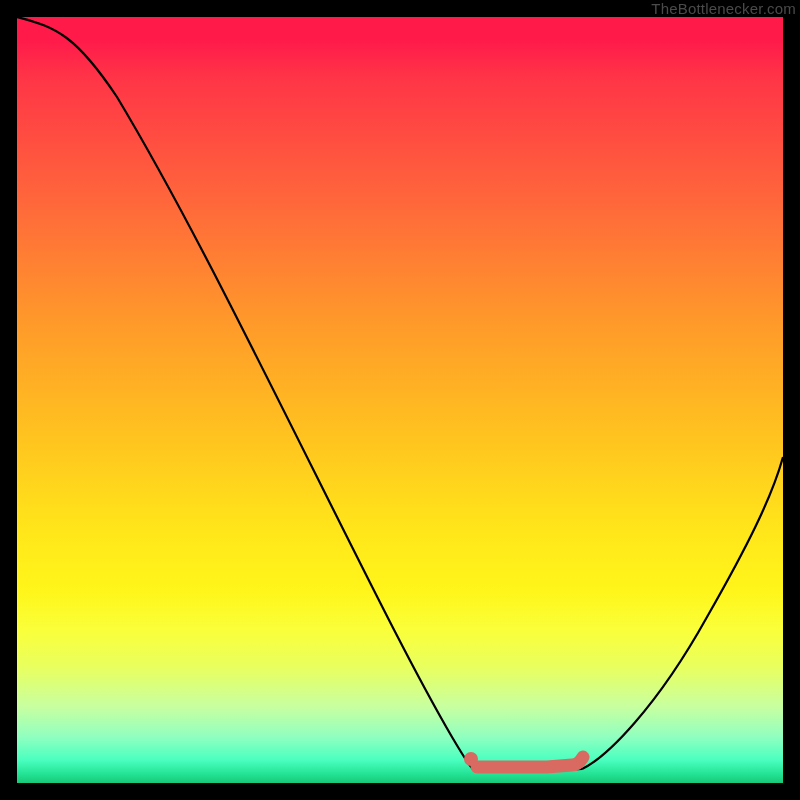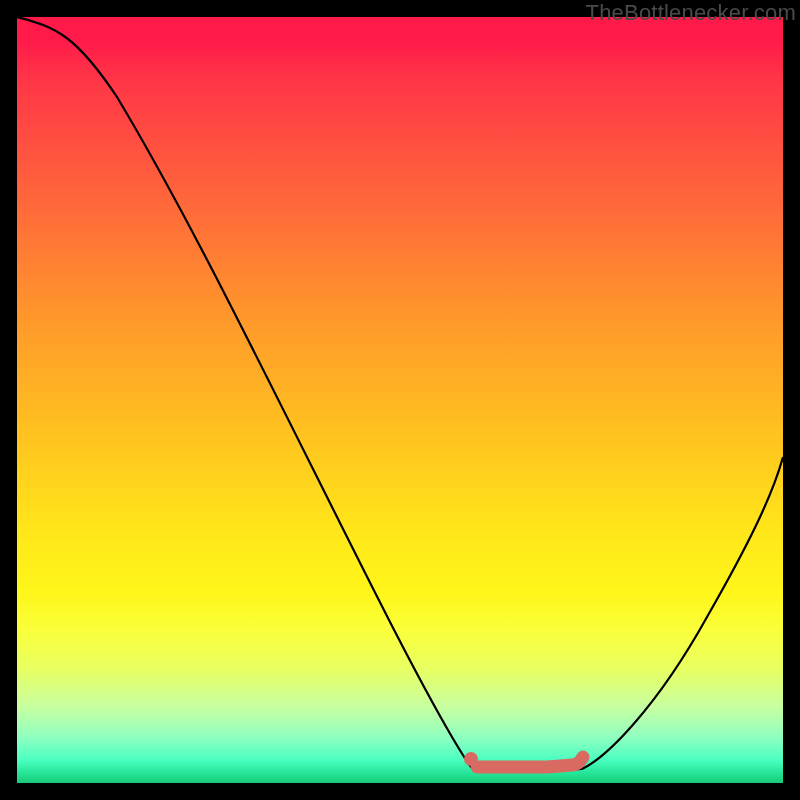--- a/index.html
+++ b/index.html
@@ -41,21 +41,21 @@
       #4affc0 97%,
       #20e090 99%,
       #18c878 100%
     );
   }
   .watermark {
     position: absolute;
     top: 0px;
     right: 4px;
     color: #4a4a4a;
-    font-size: 22px;
+    font-size: 15px;
     font-weight: 500;
     letter-spacing: 0.2px;
     z-index: 10;
   }
   svg.curves {
     position: absolute;
     left: 0;
     top: 0;
     width: 766px;
     height: 766px;

